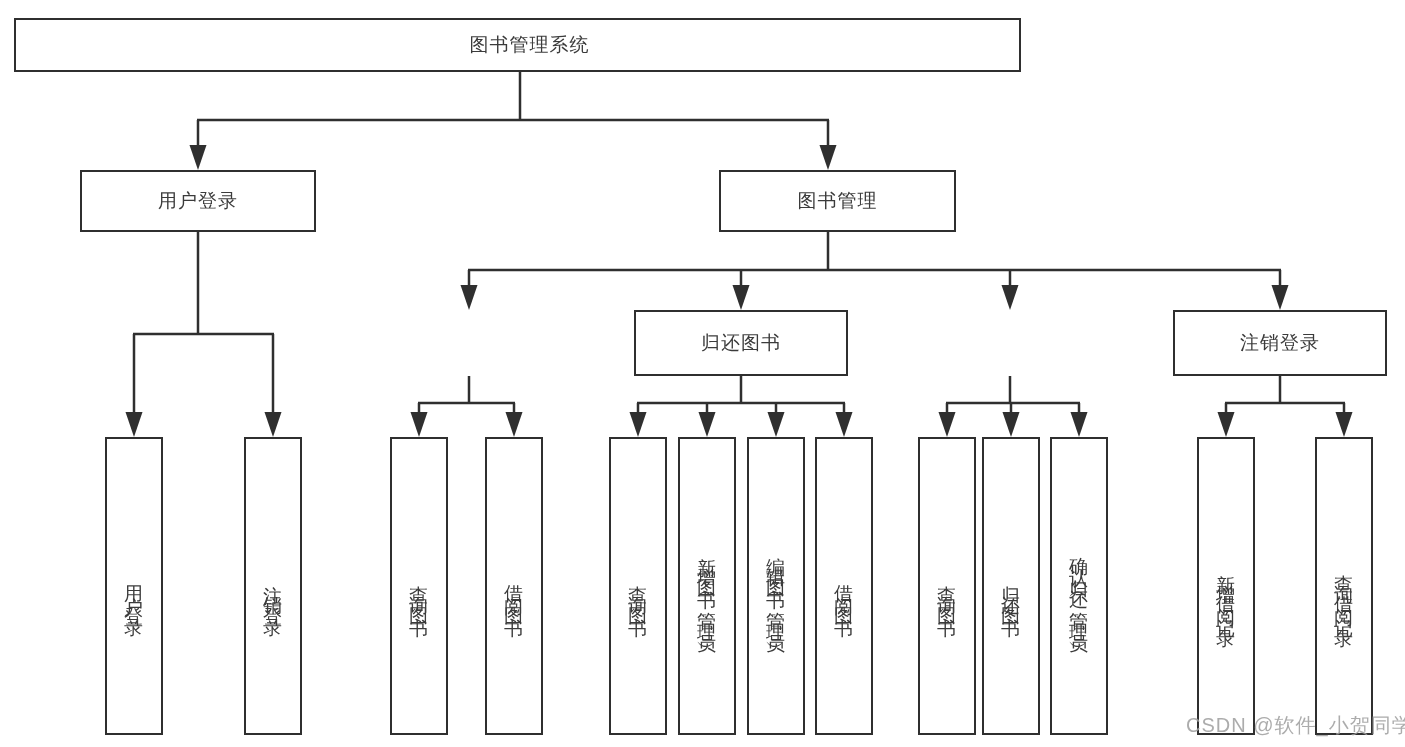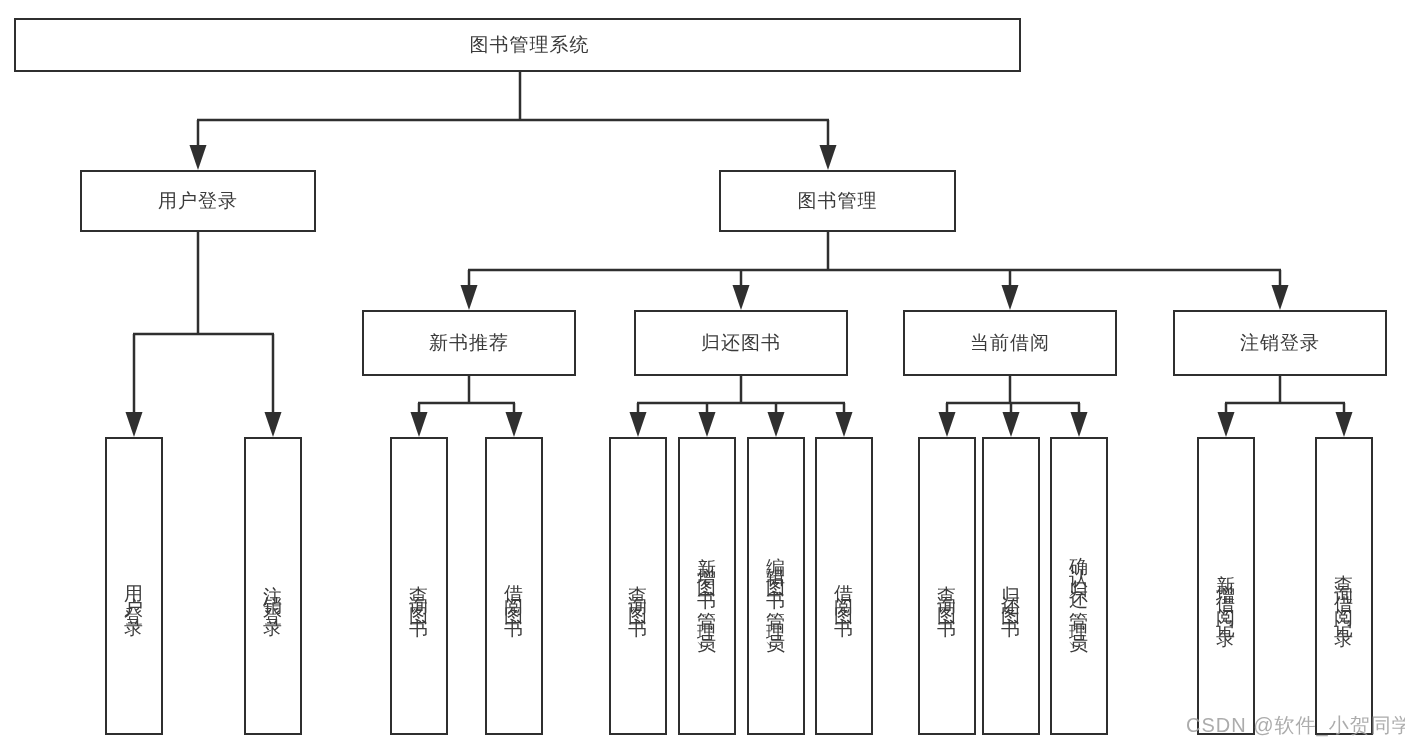--- a/index.html
+++ b/index.html
@@ -137,29 +137,23 @@
     <span>图书管理系统</span>
   </div>
 
   <div class="node n-l2a">
     <span>用户登录</span>
   </div>
   <div class="node n-l2b">
     <span>图书管理</span>
   </div>
 
-  <div class="node n-l3 n-l3a">
-    <span>新书推荐</span>
-  </div>
   <div class="node n-l3 n-l3b">
     <span>归还图书</span>
   </div>
-  <div class="node n-l3 n-l3c">
-    <span>当前借阅</span>
-  </div>
   <div class="node n-l3 n-l3d">
     <span>注销登录</span>
   </div>
 
   <div class="node leaf lf1">
     <span class="vtext">用户登录</span>
   </div>
   <div class="node leaf lf2">
     <span class="vtext">注销登录</span>
   </div>

